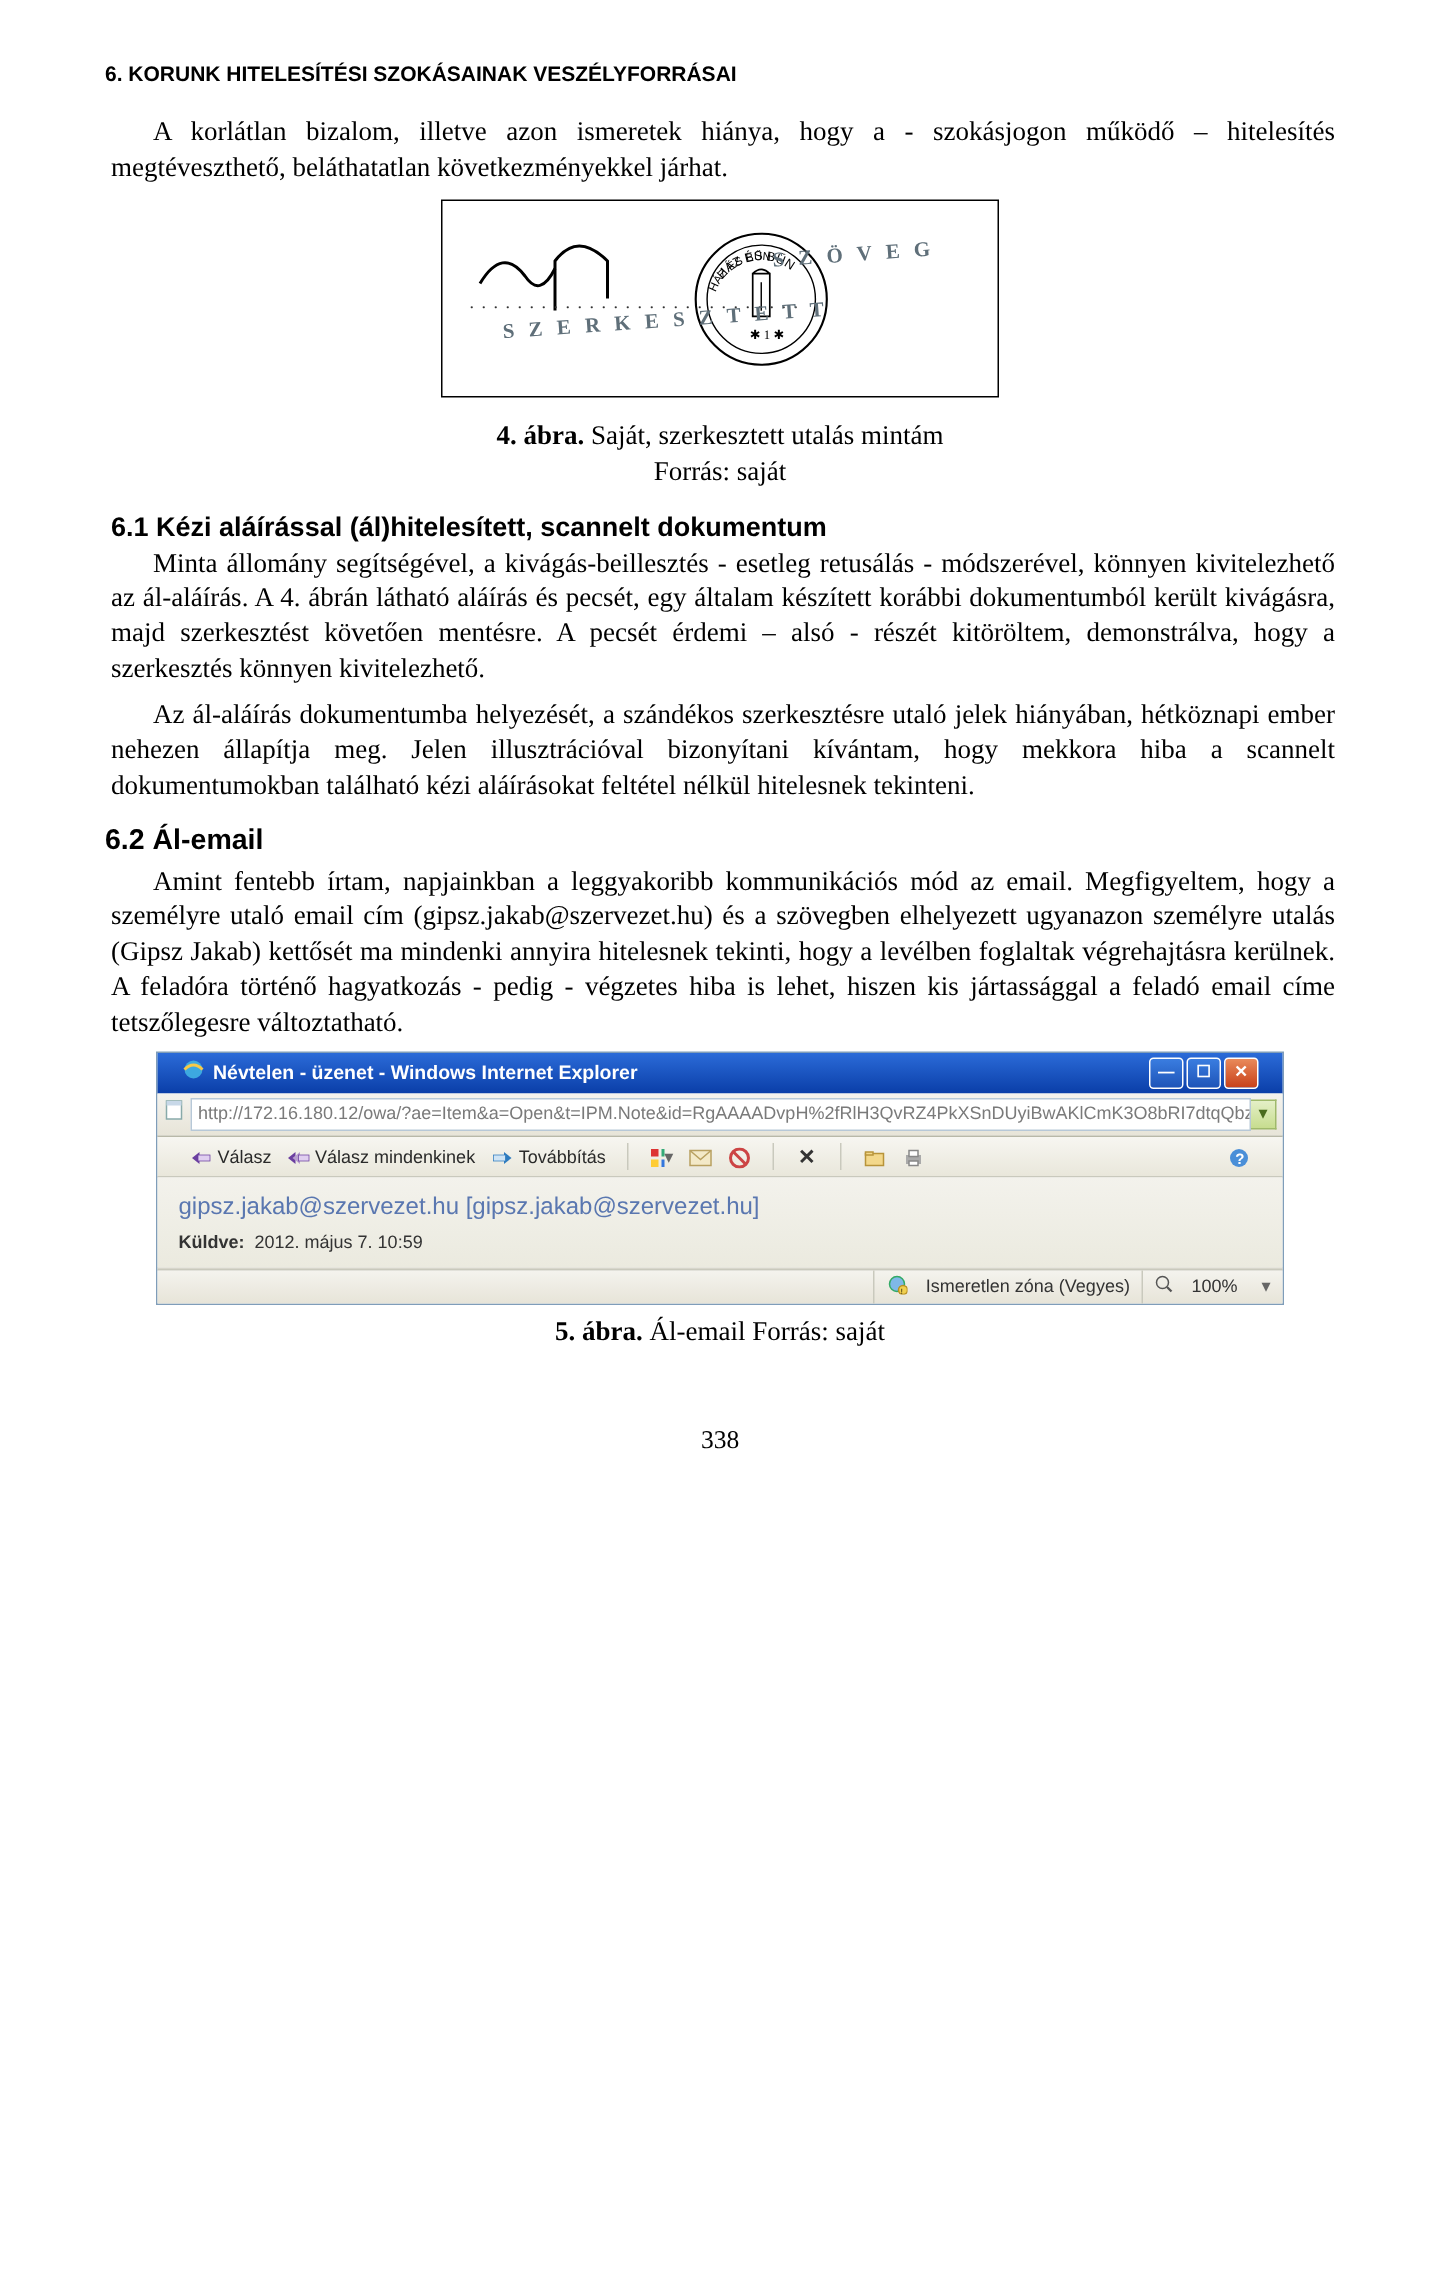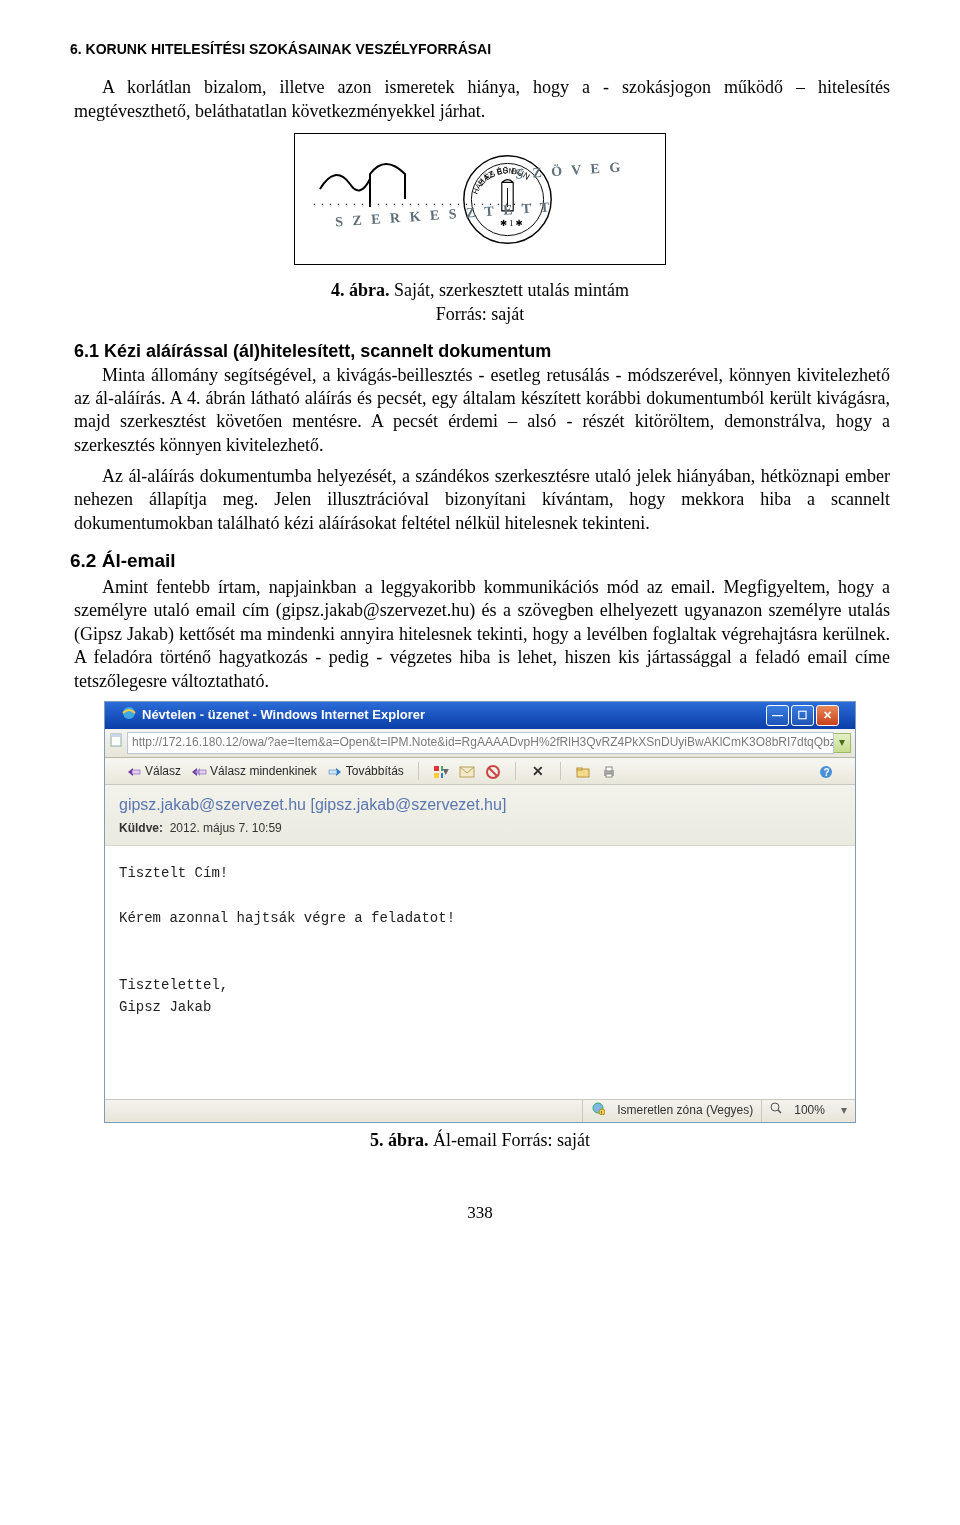--- a/index.html
+++ b/index.html
@@ -348,28 +348,20 @@
           <text x="4.5" y="11" font-size="10" fill="#fff" font-weight="bold">?</text>
         </svg>
       </span>
   </div>
   <div class="email-hdr">
     <div class="email-from">gipsz.jakab@szervezet.hu [gipsz.jakab@szervezet.hu]</div>
     <div class="email-sent">
       <b>Küldve:</b>&nbsp;&nbsp;<span>2012. május 7. 10:59</span>
     </div>
   </div>
-  <div class="email-body">
-    <div>Tisztelt Cím!</div>
-    <br>
-    <div>Kérem azonnal hajtsák végre a feladatot!</div>
-    <br><br>
-    <div>Tisztelettel,</div>
-    <div>Gipsz Jakab</div>
-  </div>
   <div class="statusbar">
     <span class="status-left"></span>
     <span class="status-zone">
       <span><svg width="14" height="14">
             <circle cx="7" cy="7" r="5" fill="#7fb8e8" stroke="#3a6"></circle>
             <circle cx="11" cy="11" r="3" fill="#f0d050" stroke="#b89020"></circle>
             <text x="9.5" y="13.5" font-size="5" fill="#000">!</text>
           </svg></span>
       <span>Ismeretlen zóna (Vegyes)</span>
     </span>

